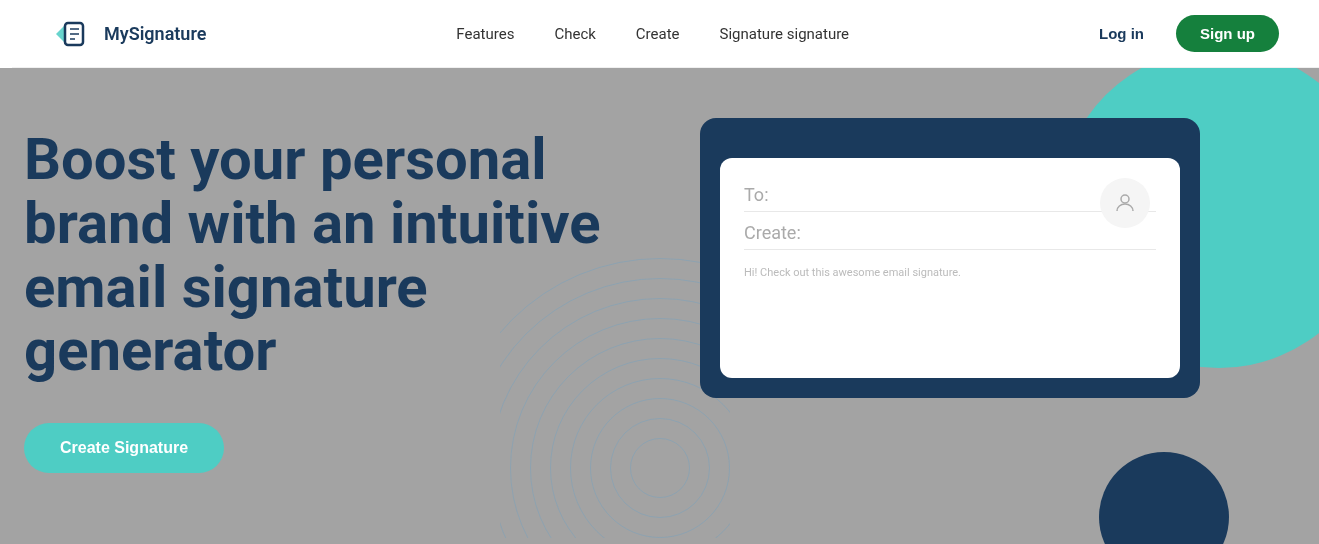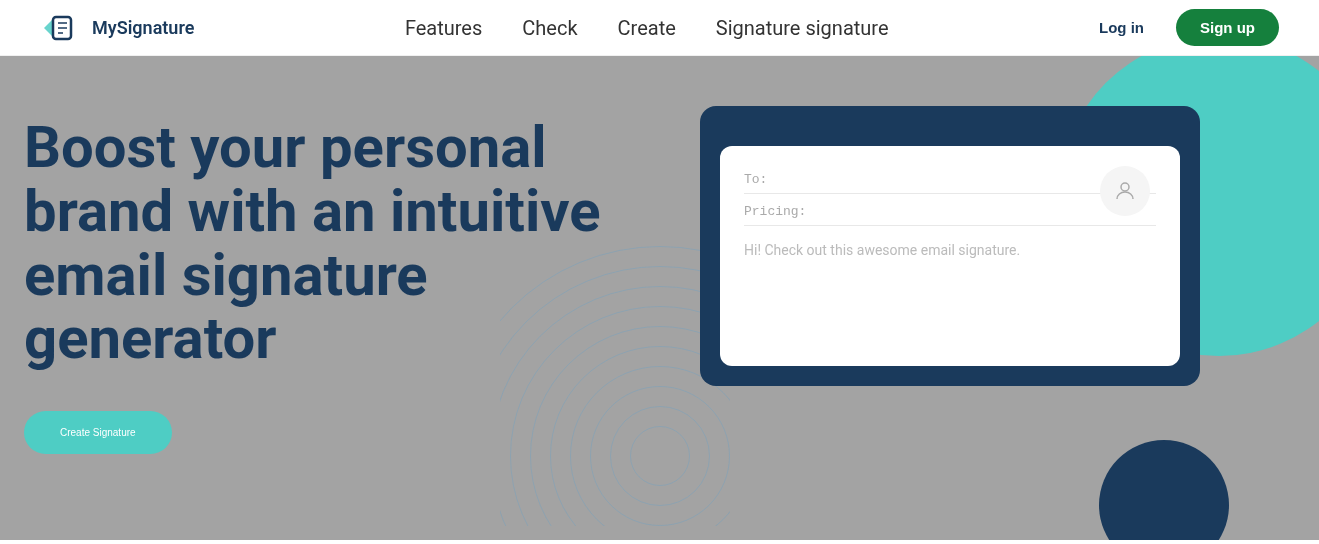--- a/index.html
+++ b/index.html
@@ -15,25 +15,26 @@
       height: 544px;
       background: #ffffff;
     }
 
     
     .navbar {
       display: flex;
       align-items: center;
       justify-content: space-between;
       padding: 0 40px;
-      height: 56px;
+      height: 68px;
       background: #ffffff;
       border-bottom: 1px solid #f0f0f0;
       position: relative;
       z-index: 10;
+      margin-left: 12px;
     }
 
     .navbar-left {
       display: flex;
       align-items: center;
       gap: 12px;
     }
 
     .logo-icon {
       width: 40px;
@@ -46,21 +47,21 @@
       color: #1a3a5c;
     }
 
     .navbar-center {
       display: flex;
       align-items: center;
       gap: 40px;
     }
 
     .nav-link {
-      font-size: 20px;
+      font-size: 15px;
       color: #333;
       text-decoration: none;
       cursor: pointer;
     }
 
     .navbar-right {
       display: flex;
       align-items: center;
       gap: 32px;
     }
@@ -148,22 +149,22 @@
       font-weight: 700;
       line-height: 1.1;
       color: #1a3a5c;
       margin-bottom: 40px;
     }
 
     .create-btn {
       display: inline-block;
       background: #4ecdc4;
       color: #ffffff;
-      font-size: 10px;
-      font-weight: 400;
+      font-size: 16px;
+      font-weight: 700;
       border: none;
       border-radius: 30px;
       padding: 16px 36px;
       cursor: pointer;
     }
 
     
     .email-card {
       position: absolute;
       top: 50px;
@@ -192,23 +193,22 @@
       align-items: center;
       border-bottom: 1px solid #e8e8e8;
       padding: 6px 0;
       font-size: 14px;
       color: #888;
       margin-bottom: 4px;
     }
 
     .email-field-label {
       color: #aaa;
-      font-size: 13px;
+      font-size: 18px;
       min-width: 55px;
-      font-family: Liberation Mono, monospace;
     }
 
     .avatar-placeholder {
       position: absolute;
       right: 30px;
       top: 20px;
       width: 50px;
       height: 50px;
       border-radius: 50%;
       background: #f5f5f5;
@@ -216,21 +216,21 @@
       align-items: center;
       justify-content: center;
     }
 
     .avatar-icon-svg {
       width: 24px;
       height: 24px;
     }
 
     .email-body-text {
-      font-size: 14px;
+      font-size: 11px;
       color: #bbb;
       margin-top: 16px;
     }
   </style>
 </head>
 <body>
 
 <nav class="navbar">
   <div class="navbar-left">
     <svg class="logo-icon" viewBox="0 0 40 40" fill="none" xmlns="http://www.w3.org/2000/svg">
@@ -288,19 +288,19 @@
         <svg class="avatar-icon-svg" viewBox="0 0 24 24" fill="none" stroke="#aaa" stroke-width="1.5">
           <circle cx="12" cy="8" r="4"></circle>
           <path d="M4 20c0-4 3.6-7 8-7s8 3 8 7"></path>
         </svg>
       </div>
 
       <div class="email-field">
         <span class="email-field-label">To:</span>
       </div>
       <div class="email-field">
-        <span class="email-field-label">Pricing:</span>
+        <span class="email-field-label">Create:</span>
       </div>
       <p class="email-body-text">Hi! Check out this awesome email signature.</p>
     </div>
   </div>
 
 </section>
 
 </body></html>

